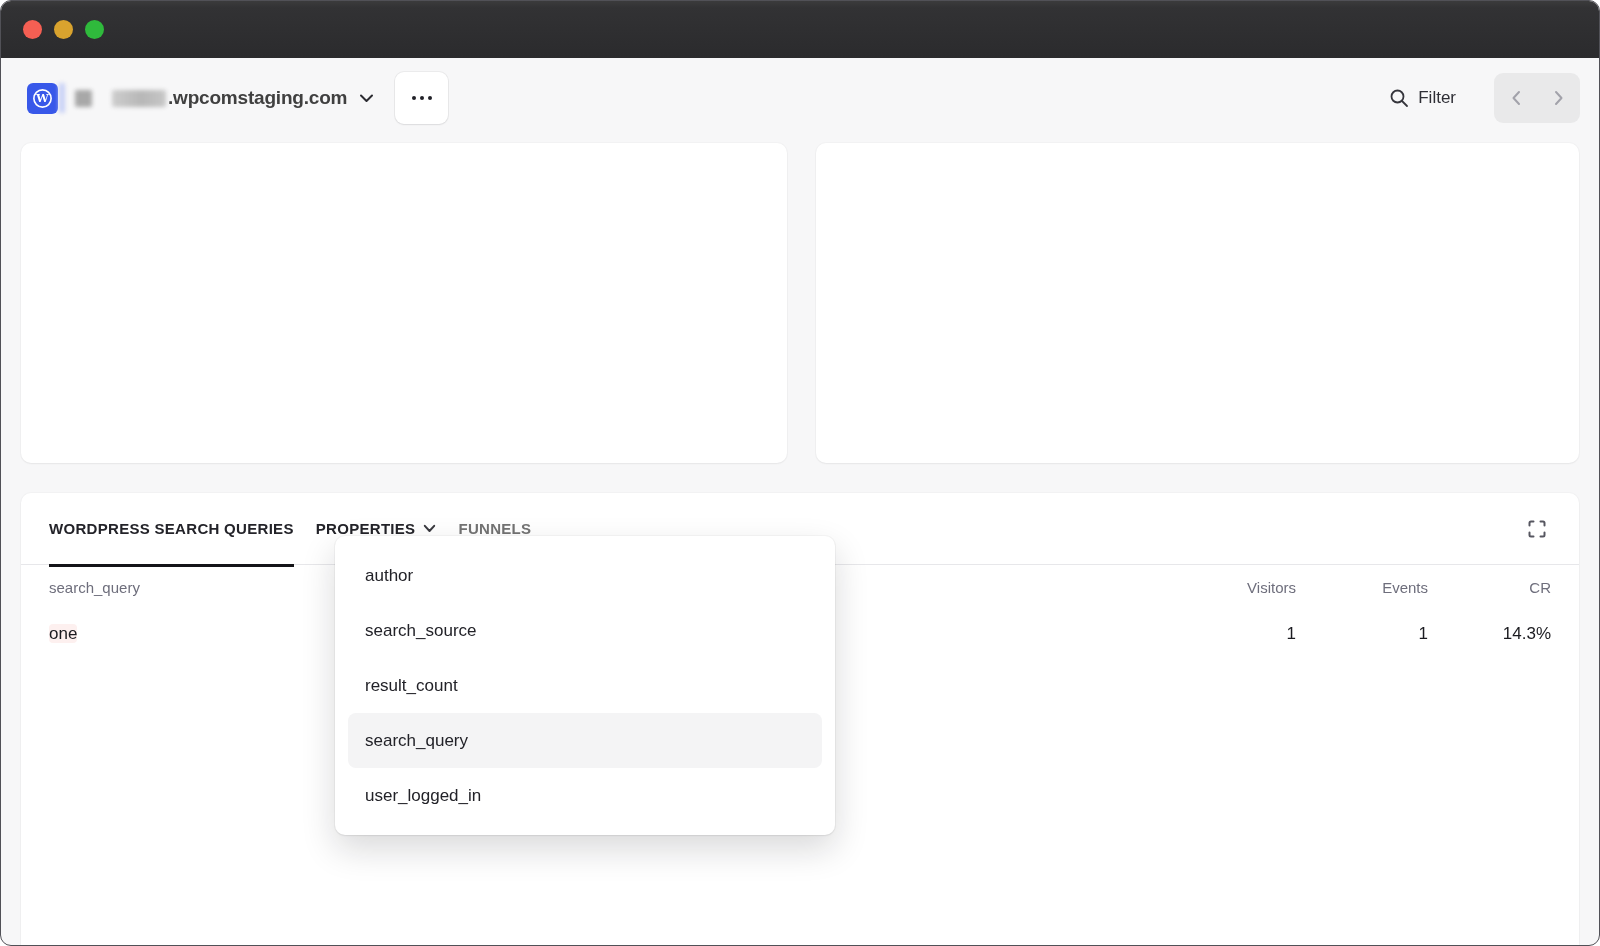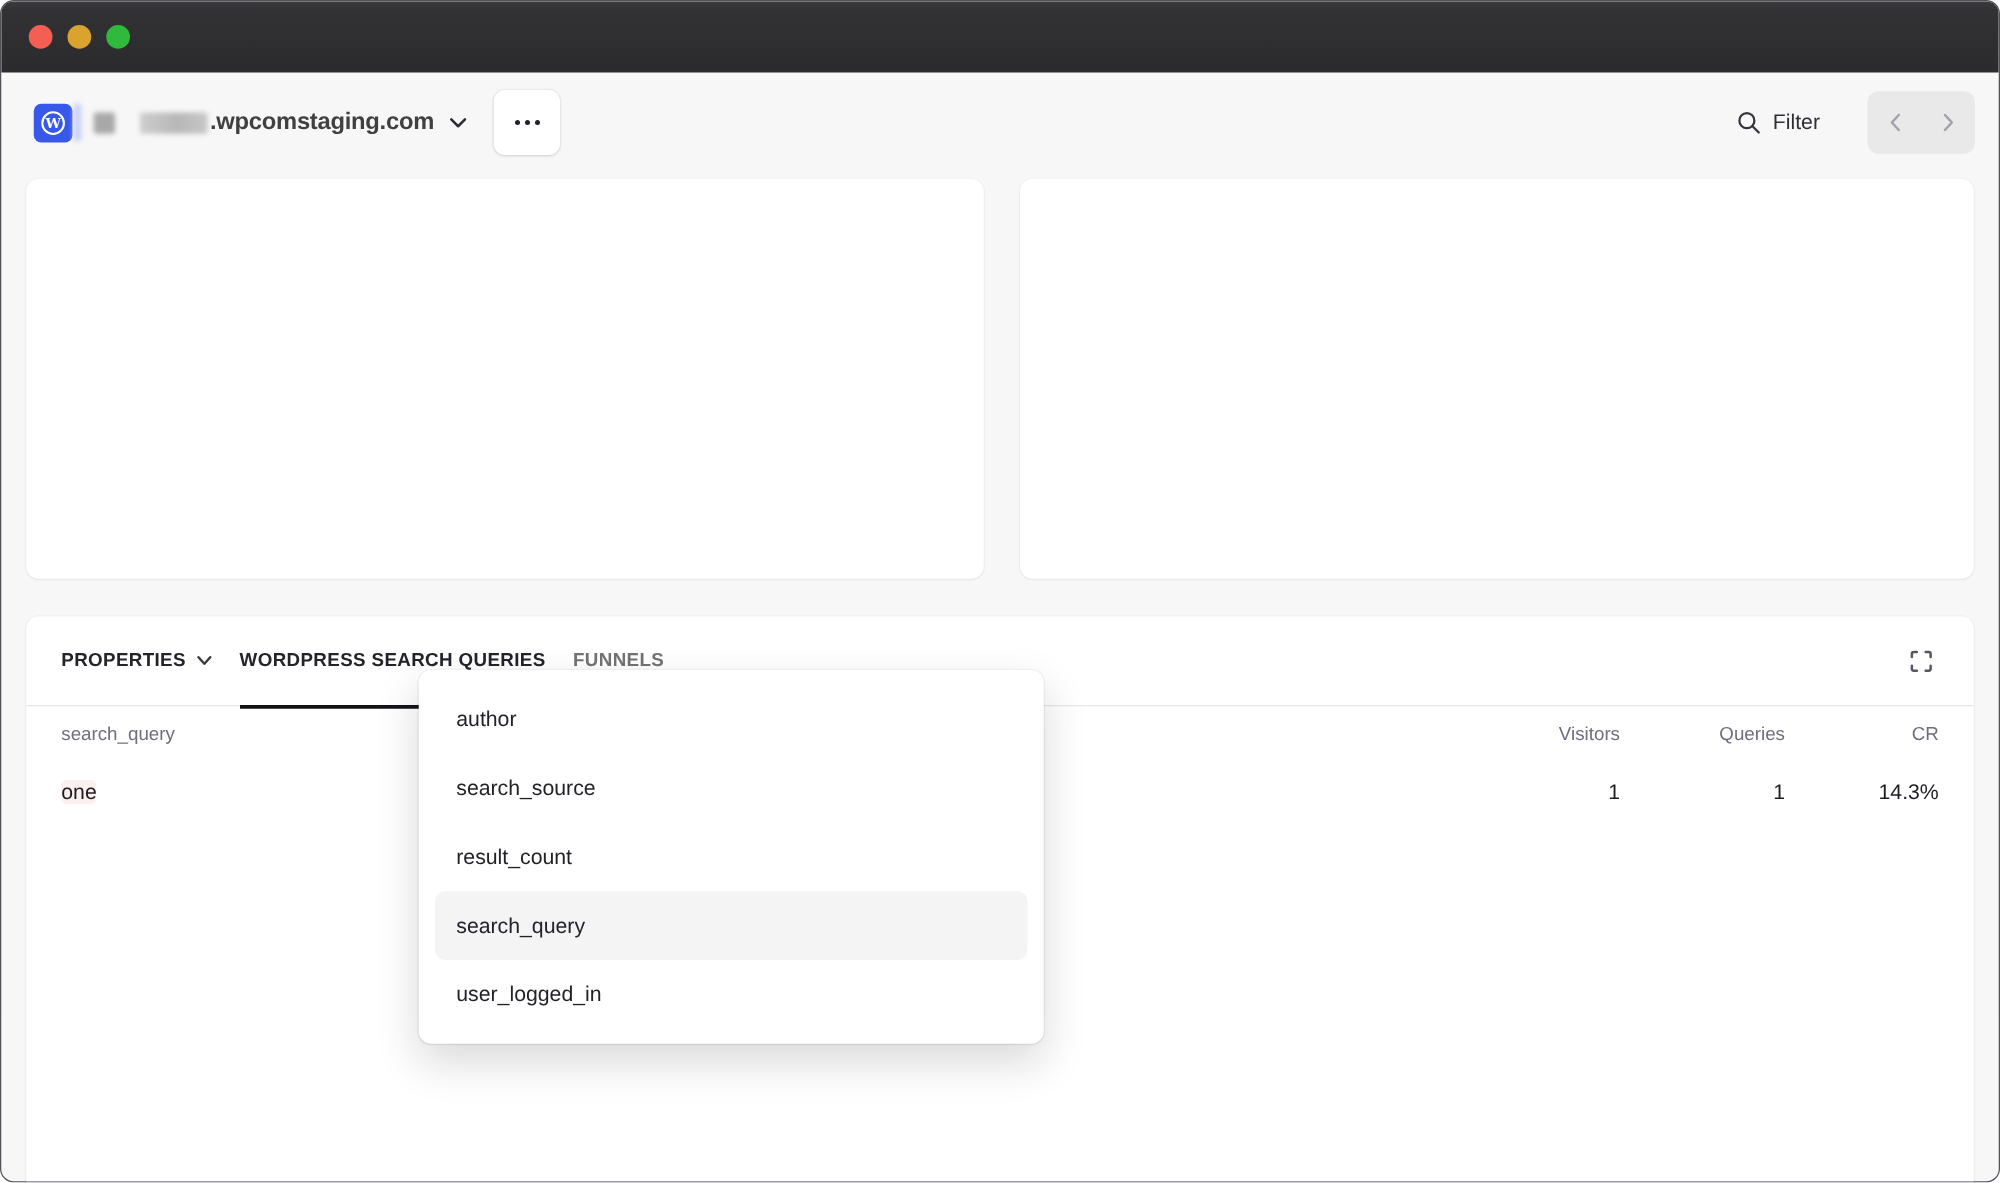--- a/index.html
+++ b/index.html
@@ -168,46 +168,46 @@
   </div>
 
   <div class="content">
     <div class="top-row">
       <div class="panel chart-panel-left"></div>
       <div class="panel chart-panel-right"></div>
     </div>
 
     <div class="report-panel">
       <div class="tabs-row">
+        <span class="tab active">WORDPRESS SEARCH QUERIES</span>
         <span class="tab">
           <span>PROPERTIES</span>
           <span class="tab-chevron">
             <svg width="13" height="9" viewBox="0 0 13 9">
                 <path d="M1.8 1.8 L6.5 7 L11.2 1.8" fill="none" stroke="#3a3a40" stroke-width="2" stroke-linecap="round" stroke-linejoin="round"></path>
               </svg>
           </span>
         </span>
-        <span class="tab active">WORDPRESS SEARCH QUERIES</span>
         <span class="tab muted">FUNNELS</span>
         <span class="expand-btn">
           <svg width="20" height="20" viewBox="0 0 20 20">
             <g fill="none" stroke="#565660" stroke-width="2" stroke-linecap="round" stroke-linejoin="round">
               <path d="M2.5 6.5 V4 a1.5 1.5 0 0 1 1.5 -1.5 H6.5"></path>
               <path d="M13.5 2.5 H16 a1.5 1.5 0 0 1 1.5 1.5 V6.5"></path>
               <path d="M17.5 13.5 V16 a1.5 1.5 0 0 1 -1.5 1.5 H13.5"></path>
               <path d="M6.5 17.5 H4 a1.5 1.5 0 0 1 -1.5 -1.5 V13.5"></path>
             </g>
           </svg>
         </span>
       </div>
 
       <div class="thead">
         <span class="col-name">search_query</span>
         <span class="col-visitors">Visitors</span>
-        <span class="col-events">Queries</span>
+        <span class="col-events">Events</span>
         <span class="col-cr">CR</span>
       </div>
 
       <div class="trow">
         <span class="col-name">
           <span class="bar">one</span>
         </span>
         <span class="col-visitors num">1</span>
         <span class="col-events num">1</span>
         <span class="col-cr num">14.3%</span>

